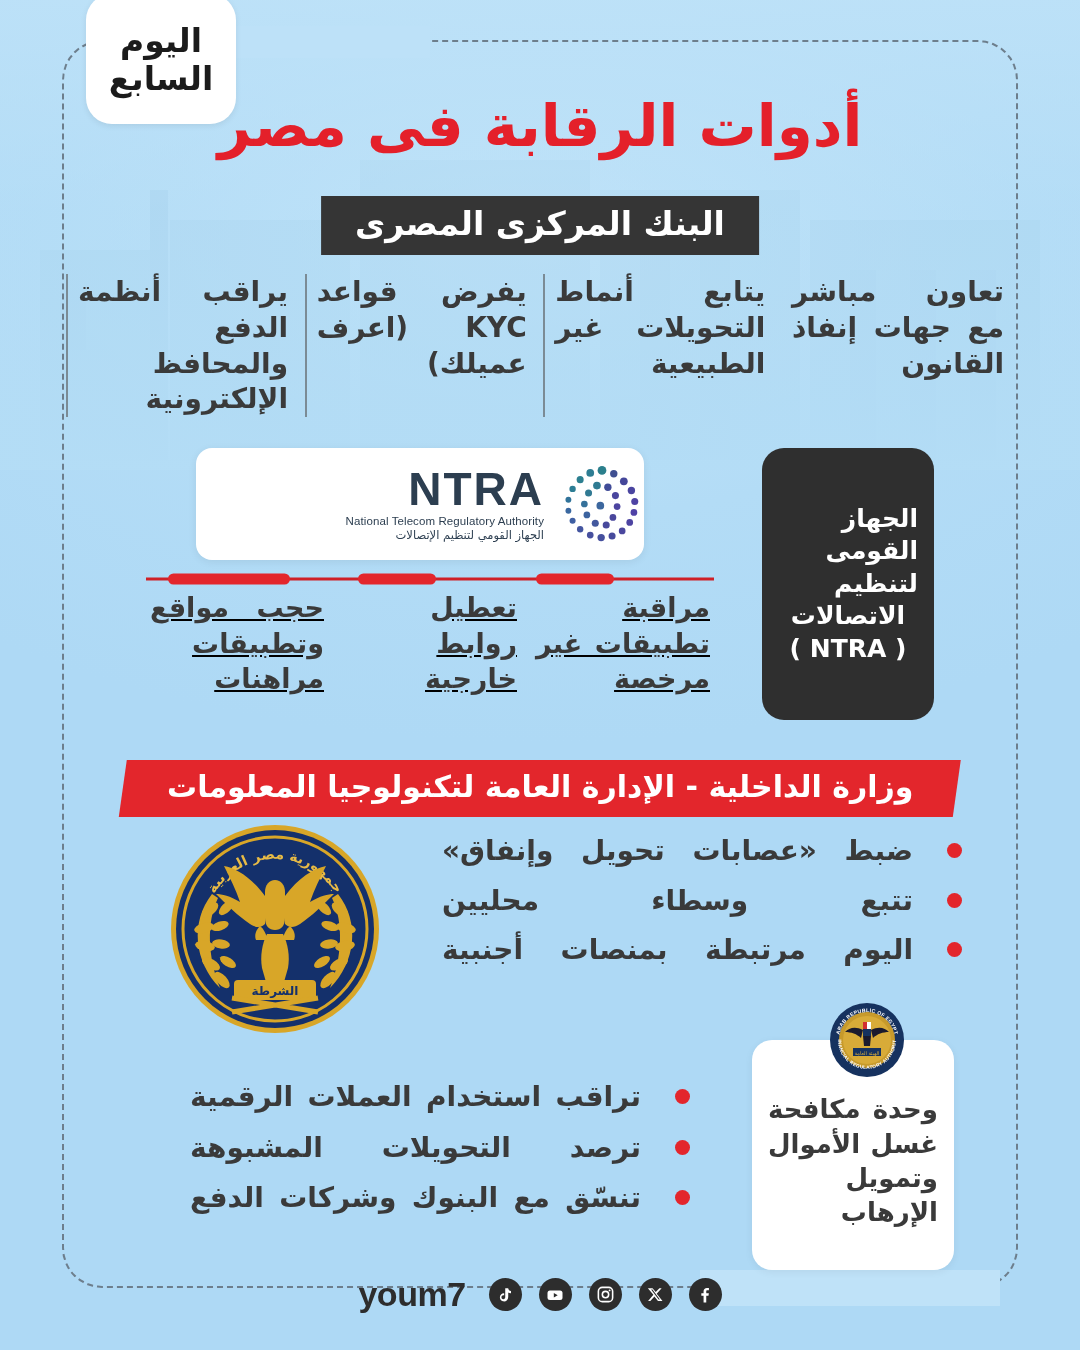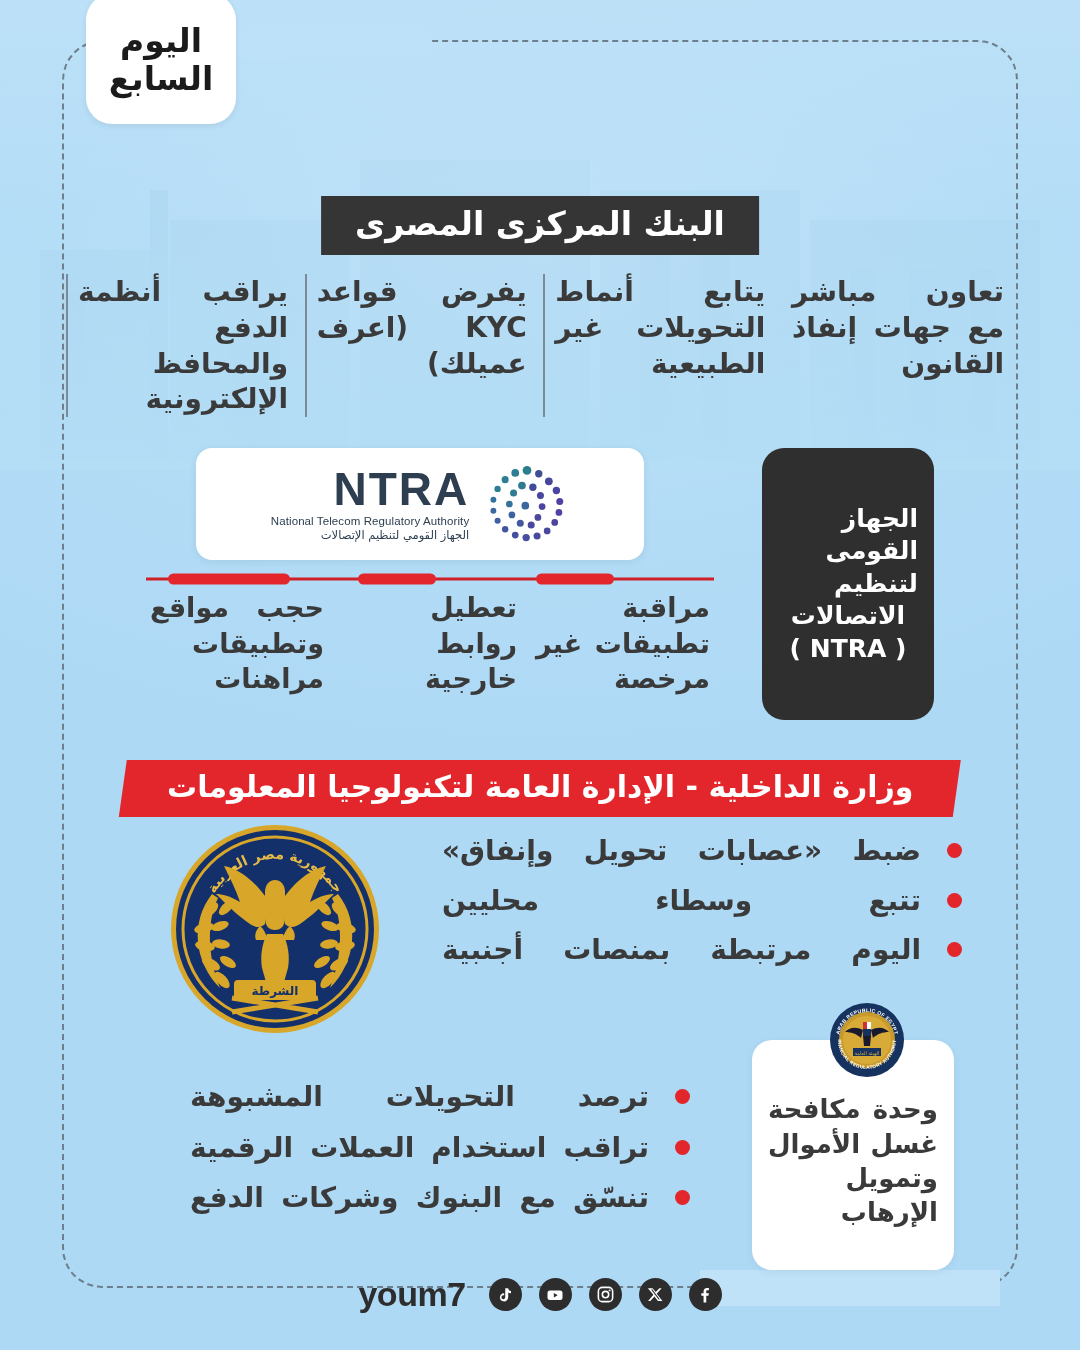--- a/index.html
+++ b/index.html
@@ -82,21 +82,21 @@
     color:#3a3a3a; font-weight:800; font-size:28px; line-height:1.28;
     text-align:justify; text-align-last:justify;
     border-left:2px solid #7b8b95;
   }
   .cbe-col:last-child{ border-left:none; }
 
   
   .ntra-card{
     position:absolute; left:196px; top:448px; width:448px; height:112px;
     background:#fff; border-radius:16px;
-    display:flex; align-items:center; justify-content:center; gap:16px;
+    display:flex; align-items:center; gap:16px;
     box-shadow:0 2px 8px rgba(0,0,0,.07);
     z-index:5;
   }
   .ntra-dots{ width:84px; height:84px; }
   .ntra-word{ display:flex; flex-direction:column; align-items:flex-start; }
   .ntra-word .big{
     font-size:46px; font-weight:900; color:#2c3e50; letter-spacing:2px; line-height:1;
     font-family:"Liberation Sans",sans-serif;
   }
   .ntra-word .sub{
@@ -119,42 +119,42 @@
   .ntra-dark span.cen{ text-align:right; text-align-last:center; }
 
   
   .redline{
     position:absolute; left:146px; top:572px; width:568px; height:14px; z-index:5;
   }
 
   
   .ntra-cols{
     position:absolute; top:590px; left:146px; width:568px;
-    display:flex; flex-direction:row-reverse; justify-content:space-between; z-index:5;
+    display:flex; flex-direction:row-reverse; justify-content:space-between; z-index:5;text-decoration:underline;
   }
   .ntra-col{
     width:182px; color:#3a3a3a; font-weight:800; font-size:27px; line-height:1.32;
     text-align:justify; text-align-last:justify; padding:0 4px;
   }
 
   
   .banner-red{
     position:absolute; top:760px; left:50%; transform:translateX(-50%) skewX(-8deg);
     background:#e3262c; padding:9px 44px 13px; z-index:5;
   }
   .banner-red span{
     display:block; transform:skewX(8deg);
     color:#fff; font-size:30px; font-weight:800; white-space:nowrap;
   }
 
   
   .moi-list{
     position:absolute; top:834px; right:118px; width:520px; z-index:5;
   }
-  .b-row{ display:flex; align-items:center; gap:26px; margin-bottom:16px; }
+  .b-row{ display:flex; align-items:center; gap:34px; margin-bottom:16px; }
   .b-dot{ width:15px; height:15px; border-radius:50%; background:#e3262c; flex:0 0 15px; }
   .b-txt{
     flex:1; color:#3a3a3a; font-weight:800; font-size:28px; line-height:1.2;
     text-align:justify; text-align-last:justify;
   }
 
   
   .police{ position:absolute; left:168px; top:822px; width:214px; height:214px; z-index:5; }
 
   
@@ -221,20 +221,21 @@
 
   <div class="logo">
     <div class="logo-l1">
       <span>اليوم</span>
     </div>
     <div class="logo-l2">
       <span>السابع</span>
     </div>
   </div>
 
+  <div class="title">أدوات الرقابة فى مصر</div>
 
   <div class="banner-dark">البنك المركزى المصرى</div>
 
   <div class="cbe-cols">
     <div class="cbe-col">يراقب أنظمة الدفع والمحافظ الإلكترونية</div>
     <div class="cbe-col">يفرض قواعد KYC (اعرف عميلك)</div>
     <div class="cbe-col">يتابع أنماط التحويلات غير الطبيعية</div>
     <div class="cbe-col">تعاون مباشر مع جهات إنفاذ القانون</div>
   </div>
 
@@ -396,25 +397,25 @@
   <div class="aml-card">
     <span>وحدة مكافحة</span>
     <span>غسل الأموال</span>
     <span>وتمويل</span>
     <span>الإرهاب</span>
   </div>
 
   <div class="aml-list">
     <div class="b-row">
       <span class="b-dot"></span>
+      <span class="b-txt">تراقب استخدام العملات الرقمية</span>
+    </div>
+    <div class="b-row">
+      <span class="b-dot"></span>
       <span class="b-txt">ترصد التحويلات المشبوهة</span>
-    </div>
-    <div class="b-row">
-      <span class="b-dot"></span>
-      <span class="b-txt">تراقب استخدام العملات الرقمية</span>
     </div>
     <div class="b-row">
       <span class="b-dot"></span>
       <span class="b-txt">تنسّق مع البنوك وشركات الدفع</span>
     </div>
   </div>
 
   <div class="footer">
     <span class="soc">
       <svg width="20" height="20" viewBox="0 0 24 24" fill="#fff">

